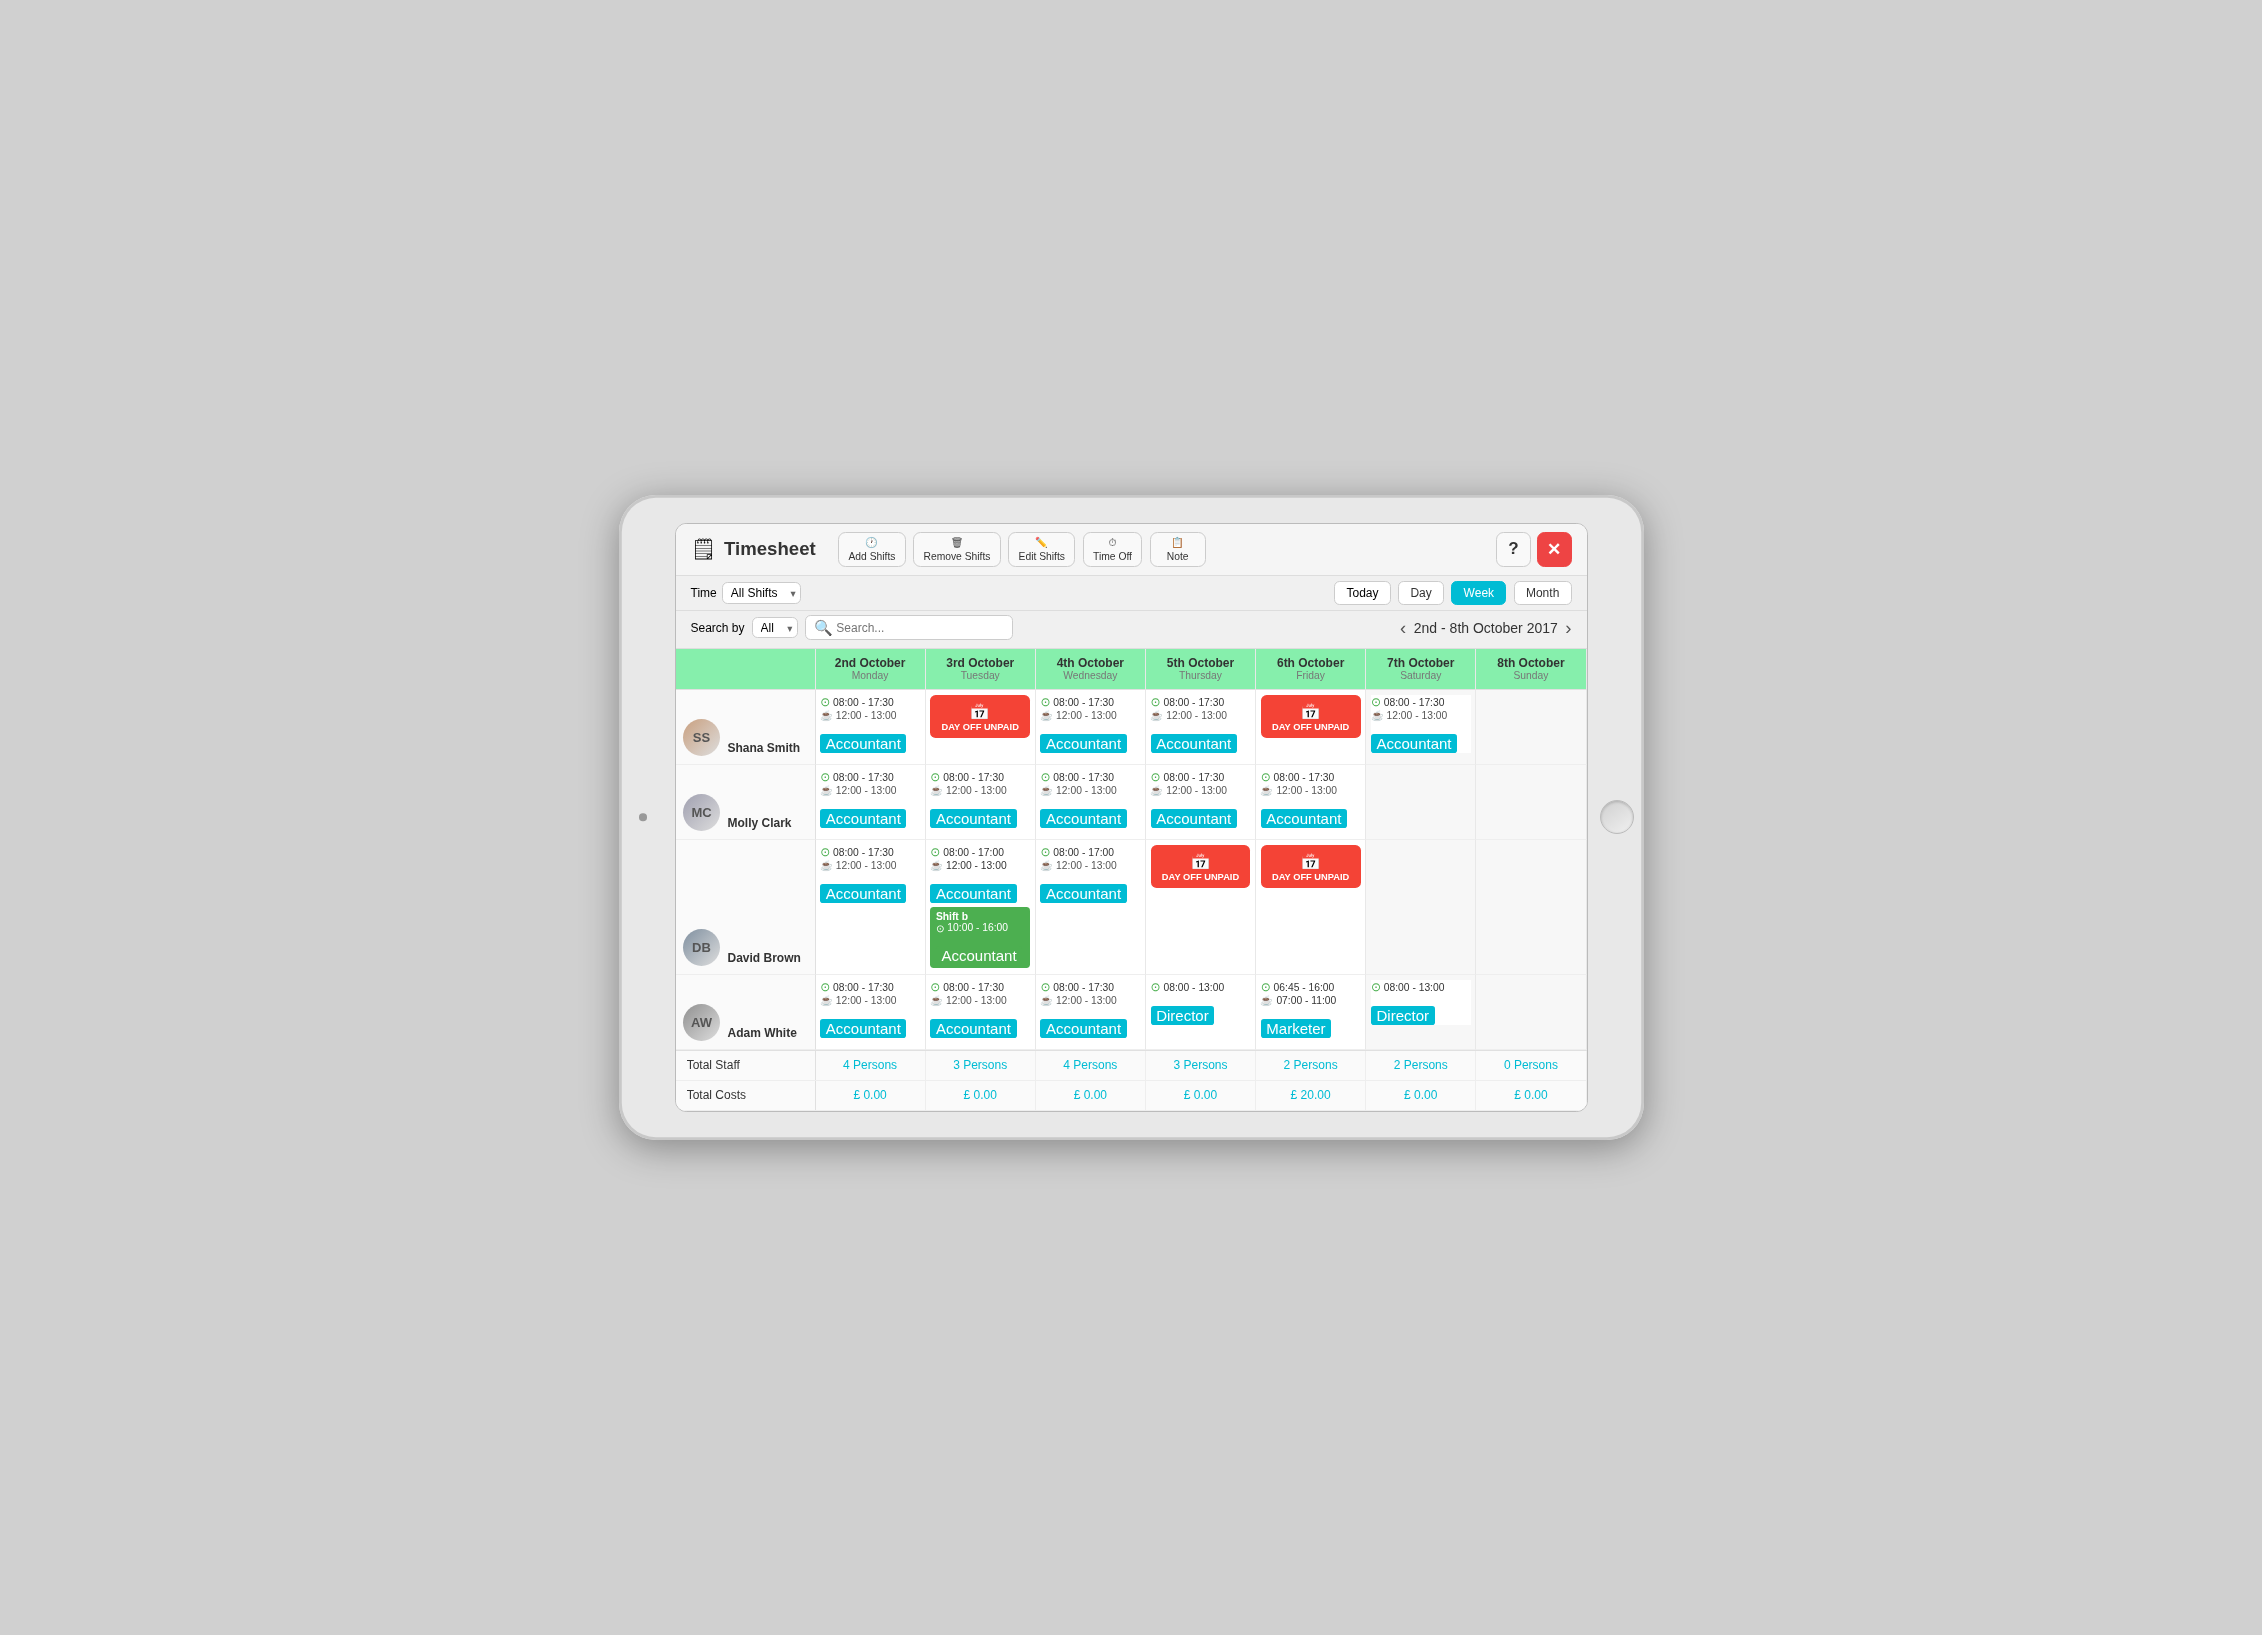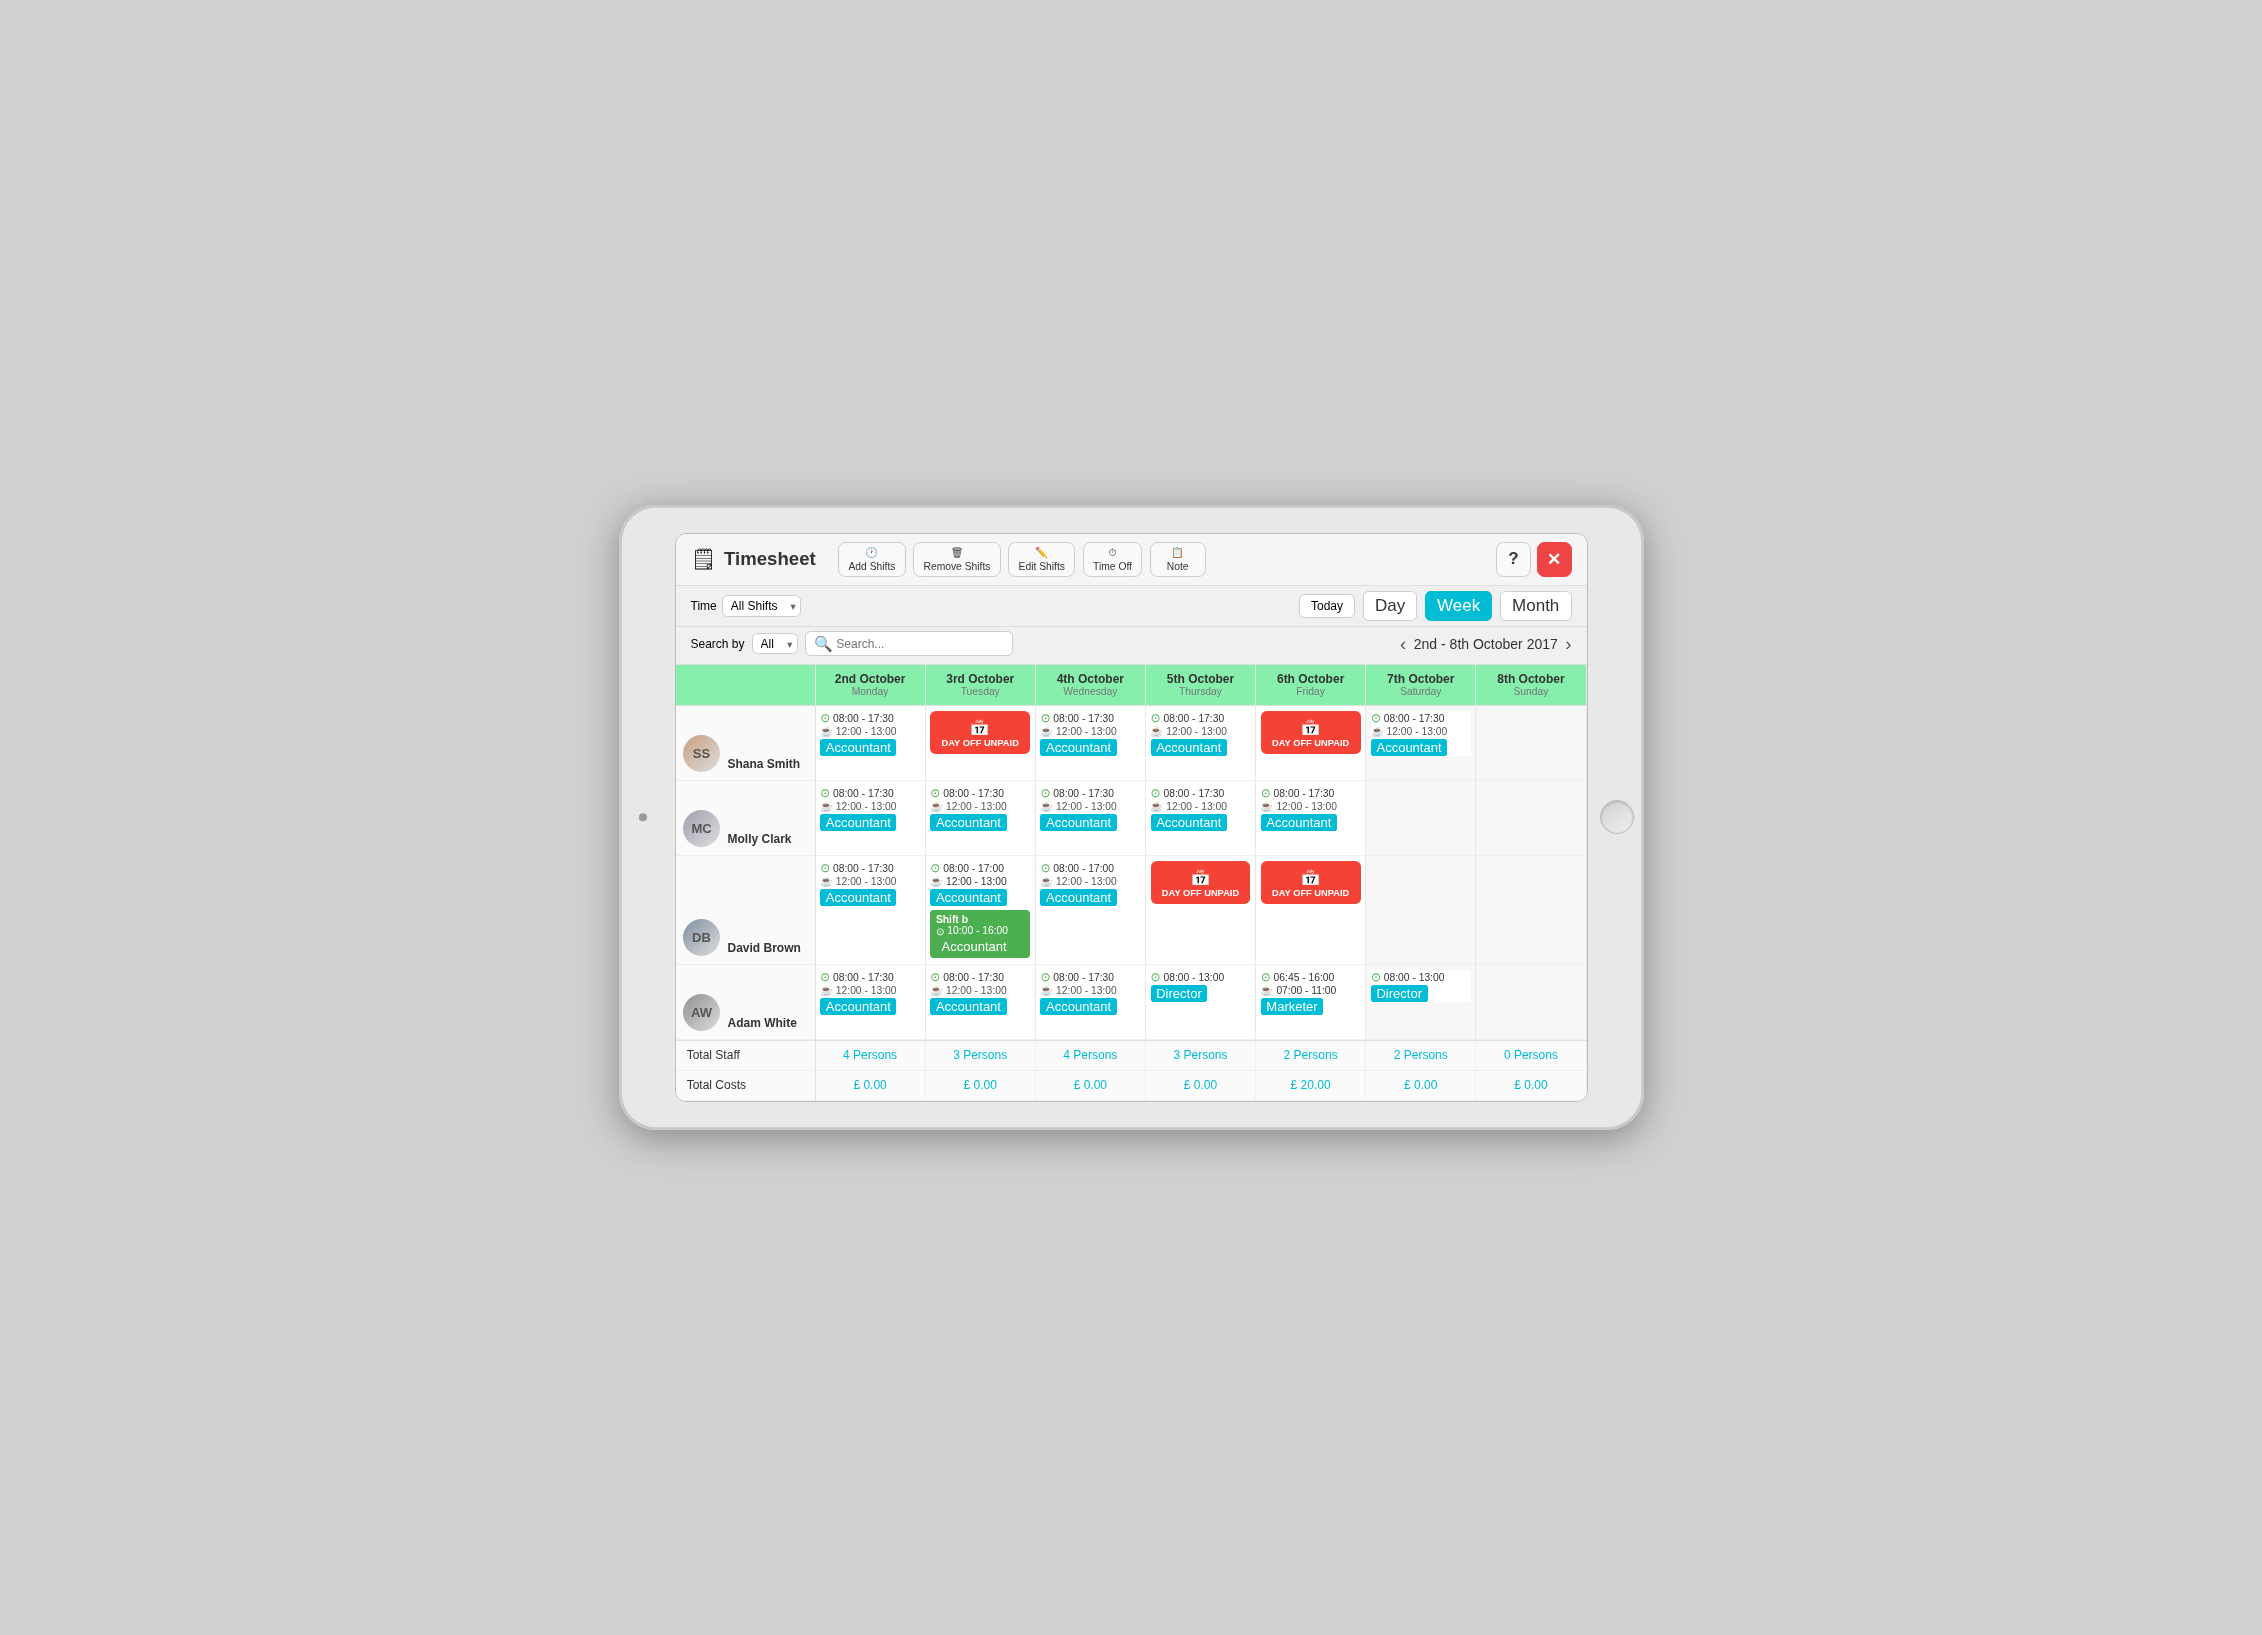--- a/index.html
+++ b/index.html
@@ -126,21 +126,21 @@
       font-size: 10.3px;
       color: #666;
       pointer-events: none;
     }
     .toolbar-spacer { flex: 1; }
     .nav-controls { display: flex; align-items: center; gap: 7.5px; }
     .view-btn {
       border: 1.4px solid #ccc;
       border-radius: 5.6px;
       padding: 3.7px 11.2px;
-      font-size: 17px;
+      font-size: 12px;
       cursor: pointer;
       background: #fff;
       color: #333;
     }
     .view-btn.active { background: #00bcd4; color: #fff; border-color: #00bcd4; }
     .today-btn {
       border: 1.4px solid #ccc;
       border-radius: 5.6px;
       padding: 3.7px 11.2px;
       font-size: 12px;
@@ -232,22 +232,22 @@
     }
     .shift-time { display: flex; align-items: center; gap: 2.8px; color: #333; font-size: 10.3px; }
     .shift-time .clock-icon { color: #4caf50; font-size: 12px; }
     .shift-time .coffee-icon { color: #795548; font-size: 10.3px; }
     .shift-badge {
       display: inline-block;
       background: #00bcd4;
       color: #fff;
       border-radius: 2.8px;
       padding: 0.9px 5.6px;
-      font-size: 13px;
-      margin-top: 1px;
+      font-size: 15px;
+      margin-top: 12px;
     }
     .shift-badge.green { background: #4caf50; }
     .day-off-block {
       background: #f44336;
       color: #fff;
       border-radius: 5.6px;
       padding: 5.6px 7.5px;
       text-align: center;
       font-size: 10.3px;
       font-weight: bold;

